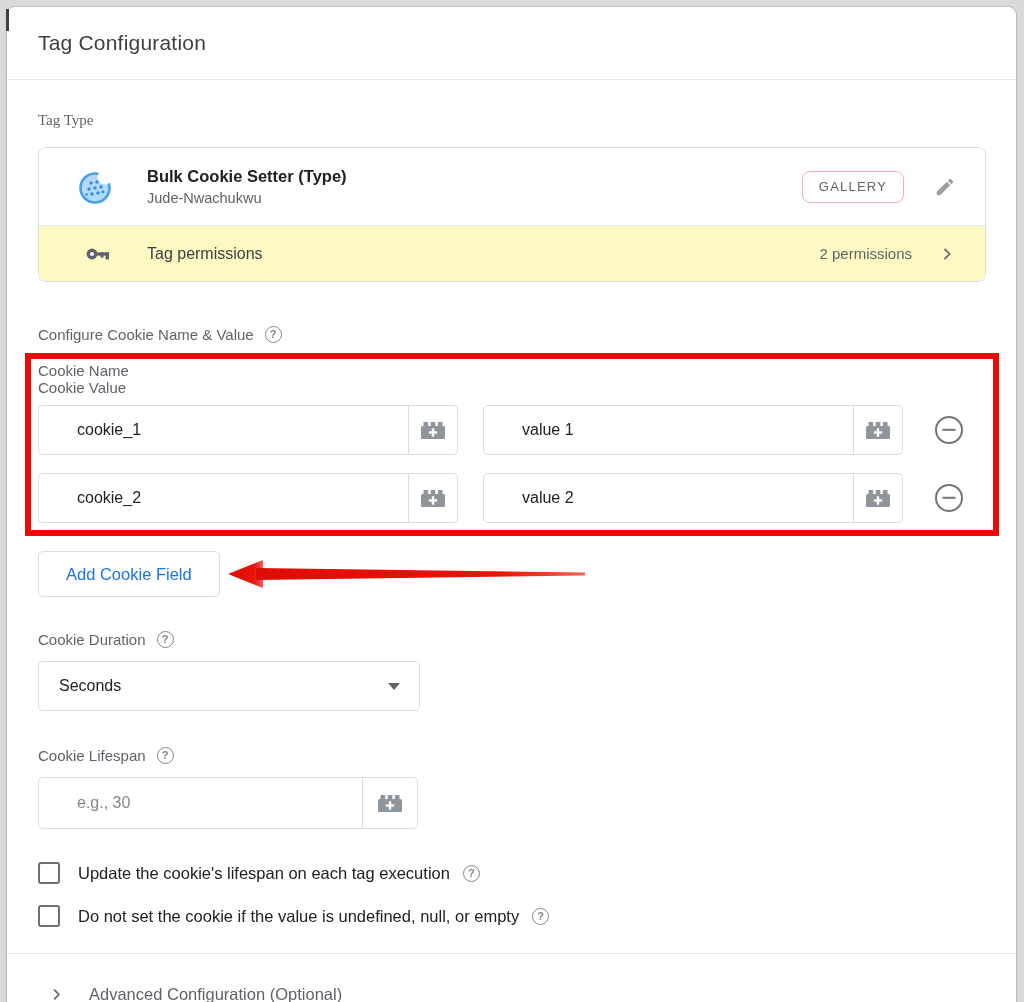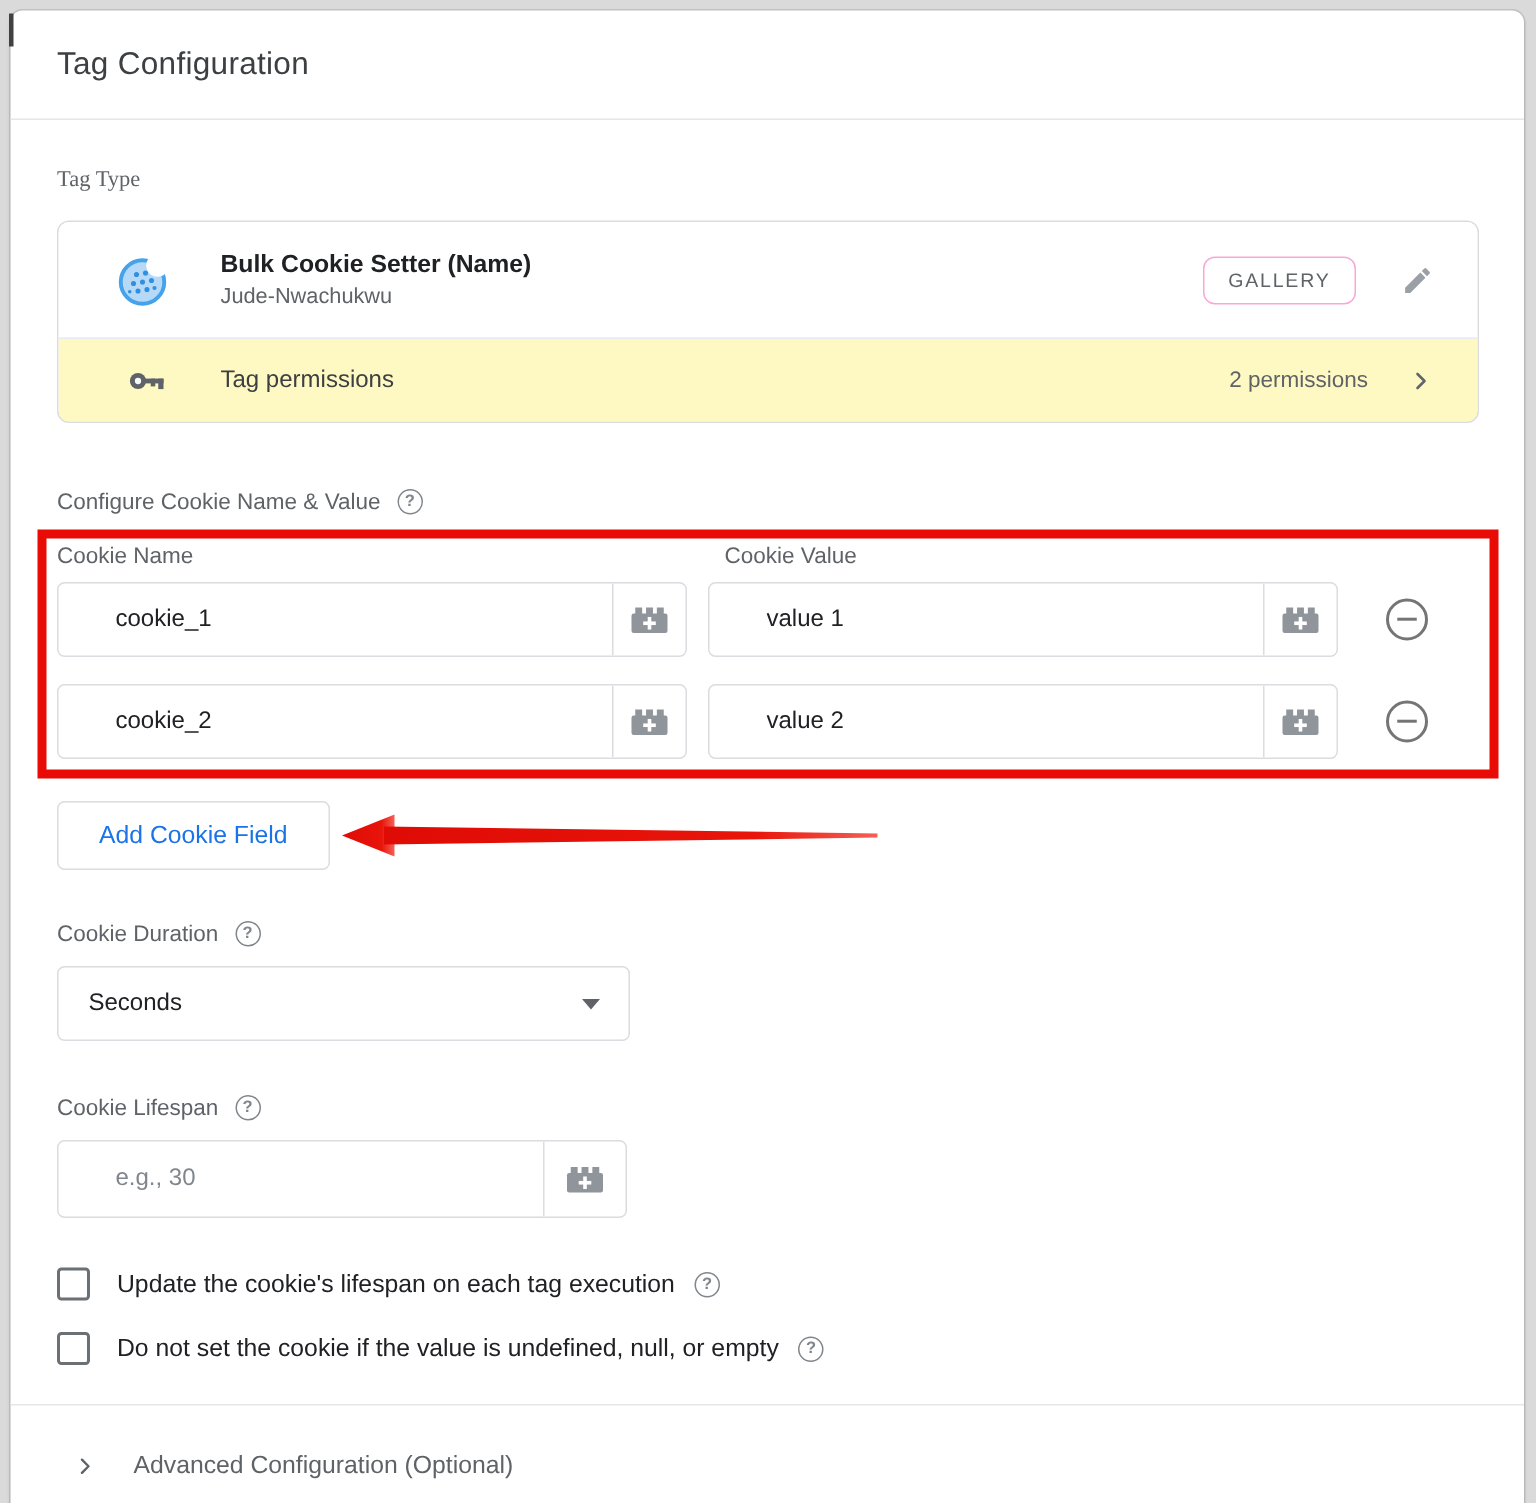--- a/index.html
+++ b/index.html
@@ -55,29 +55,29 @@
     width:17px; height:17px; border:1.5px solid #80868b; border-radius:50%;
     display:flex; align-items:center; justify-content:center; flex:none; cursor:pointer;
   }
   .help-icon::before { content:"?"; font-size:11px; font-weight:700; color:#80868b; line-height:1; }
 
   
   .red-box {
     width:974px; margin:10px 0 0 -13px; border:6px solid #e90c06;
     padding:3px 7px 7px 7px;
   }
-  .col-labels { display:flex; }
+  .col-labels { display:flex;flex-direction:column; }
   .col-labels .name-col { width:445px; }
   .field-row { display:flex; align-items:center; margin-top:9px; }
   .field-row + .field-row { margin-top:18px; }
   .combo {
     width:420px; height:50px; border:1px solid #dadce0; border-radius:5px;
     background:#fff; display:flex; overflow:hidden;padding-left:18px;
   }
-  .combo.value-combo { margin-left:14px; }
+  .combo.value-combo { margin-left:25px; }
   .combo input {
     flex:1; min-width:0; border:none; outline:none; background:transparent;
     padding-left:20px; font-size:16px; color:#202124;
     font-family:"Liberation Sans","DejaVu Sans",sans-serif;
   }
   .combo input::placeholder { color:#80868b; }
   .picker-btn {
     width:49px; border-left:1px solid #dadce0; display:flex;
     align-items:center; justify-content:center; cursor:pointer; flex:none;
   }
@@ -158,21 +158,21 @@
             <circle cx="13" cy="22" r="1.7" fill="#2f8fe0"></circle>
             <circle cx="19" cy="21" r="1.7" fill="#2f8fe0"></circle>
             <circle cx="25" cy="20" r="1.7" fill="#2f8fe0"></circle>
             <circle cx="16" cy="27" r="1.7" fill="#2f8fe0"></circle>
             <circle cx="22" cy="26" r="1.7" fill="#2f8fe0"></circle>
             <circle cx="27" cy="25" r="1.4" fill="#2f8fe0"></circle>
             <circle cx="10.5" cy="27.5" r="1.2" fill="#2f8fe0"></circle>
           </svg>
         </span>
         <div class="tag-info">
-          <div class="tag-name">Bulk Cookie Setter (Name)</div>
+          <div class="tag-name">Bulk Cookie Setter (Type)</div>
           <div class="tag-author">Jude-Nwachukwu</div>
         </div>
         <div class="spacer"></div>
         <div class="gallery-chip">GALLERY</div>
         <span class="pencil-btn">
           <svg width="22" height="22" viewBox="0 0 24 24" fill="#9aa0a6">
             <path d="M3 17.25V21h3.75L17.81 9.94l-3.75-3.75L3 17.25zM20.71 7.04a1 1 0 0 0 0-1.41l-2.34-2.34a1 1 0 0 0-1.41 0l-1.83 1.83 3.75 3.75 1.83-1.83z"></path>
           </svg>
         </span>
       </div>

